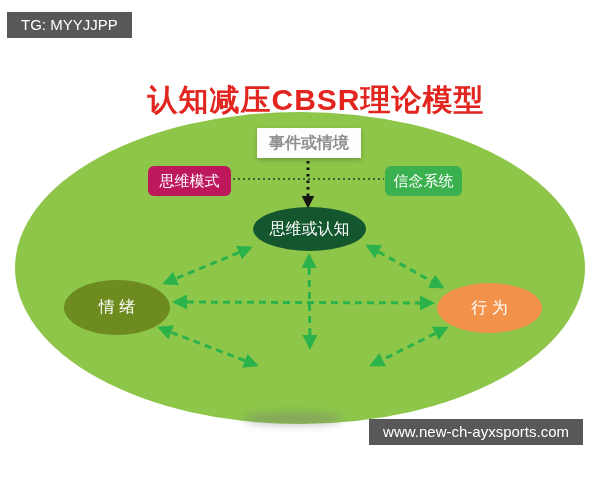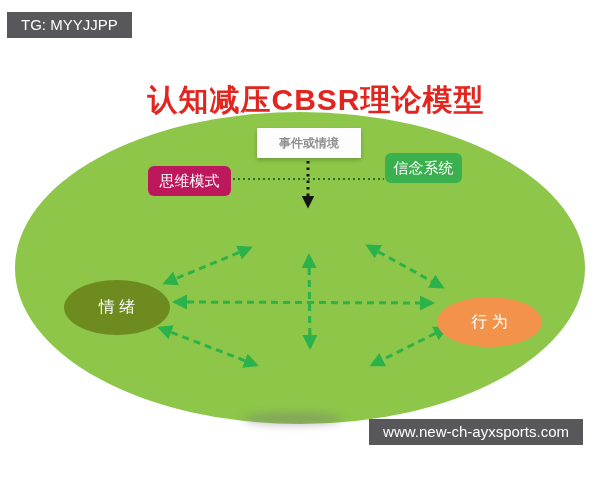--- a/index.html
+++ b/index.html
@@ -24,29 +24,29 @@
     position:absolute;left:243px;top:413px;width:100px;height:12px;border-radius:50%;
     background:rgba(120,120,120,0.45);filter:blur(4px);
   }
   .connectors{position:absolute;left:0;top:0;width:600px;height:480px;}
   .node{
     position:absolute;display:flex;align-items:center;justify-content:center;
     color:#fff;white-space:nowrap;text-align:center;
   }
   .event-box{
     left:257px;top:128px;width:104px;height:30px;background:#fdfdfd;
-    font-size:12px;font-weight:bold;box-shadow:0 2px 4px rgba(0,0,0,0.22);
+    font-size:16px;font-weight:bold;box-shadow:0 2px 4px rgba(0,0,0,0.22);
   }
   .label-box{height:30px;border-radius:6px;font-size:15px;}
   .thinking-mode{left:148px;top:166px;width:83px;}
-  .belief-system{left:385px;top:153px;width:77px;}
+  .belief-system{left:385px;top:166px;width:77px;}
   .oval{border-radius:50%;font-size:16px;}
   .cognition{left:253px;top:207px;width:113px;height:44px;}
   .emotion{left:64px;top:280px;width:106px;height:55px;}
-  .behavior{left:437px;top:297px;width:105px;height:50px;}
+  .behavior{left:437px;top:283px;width:105px;height:50px;}
   .physio{left:257px;top:352px;width:112px;height:47px;}
 </style>
 </head>
 <body>
 
 <div class="stage">
 
   <div class="badge tg-badge" style="background: rgb(88, 88, 90);">TG: MYYJJPP</div>
 
   <h1 class="title" style="color: rgb(226, 38, 31);">认知减压CBSR理论模型</h1>
@@ -76,20 +76,21 @@
     <line x1="160" y1="328" x2="256" y2="365" stroke-width="3" stroke-dasharray="7 5" marker-start="url(#mg)" marker-end="url(#mg)" style="stroke: rgb(44, 178, 74);"></line>
     <line x1="446" y1="328" x2="372" y2="365" stroke-width="3" stroke-dasharray="7 5" marker-start="url(#mg)" marker-end="url(#mg)" style="stroke: rgb(44, 178, 74);"></line>
   </svg>
 
   <div class="node event-box" style="color: rgb(143, 143, 143);">事件或情境</div>
 
   <div class="node label-box thinking-mode" style="background: #be185d;">思维模式</div>
 
   <div class="node label-box belief-system" style="background: rgb(59, 176, 78);">信念系统</div>
 
+  <div class="node oval cognition" style="background: rgb(20, 87, 46);">思维或认知</div>
 
   <div class="node oval emotion" style="background: rgb(109, 139, 31);">情 绪</div>
 
   <div class="node oval behavior" style="background: rgb(242, 146, 75);">行 为</div>
 
 
   <div class="badge watermark" style="background: rgb(88, 88, 90);">www.new-ch-ayxsports.com</div>
 
 </div>
 

